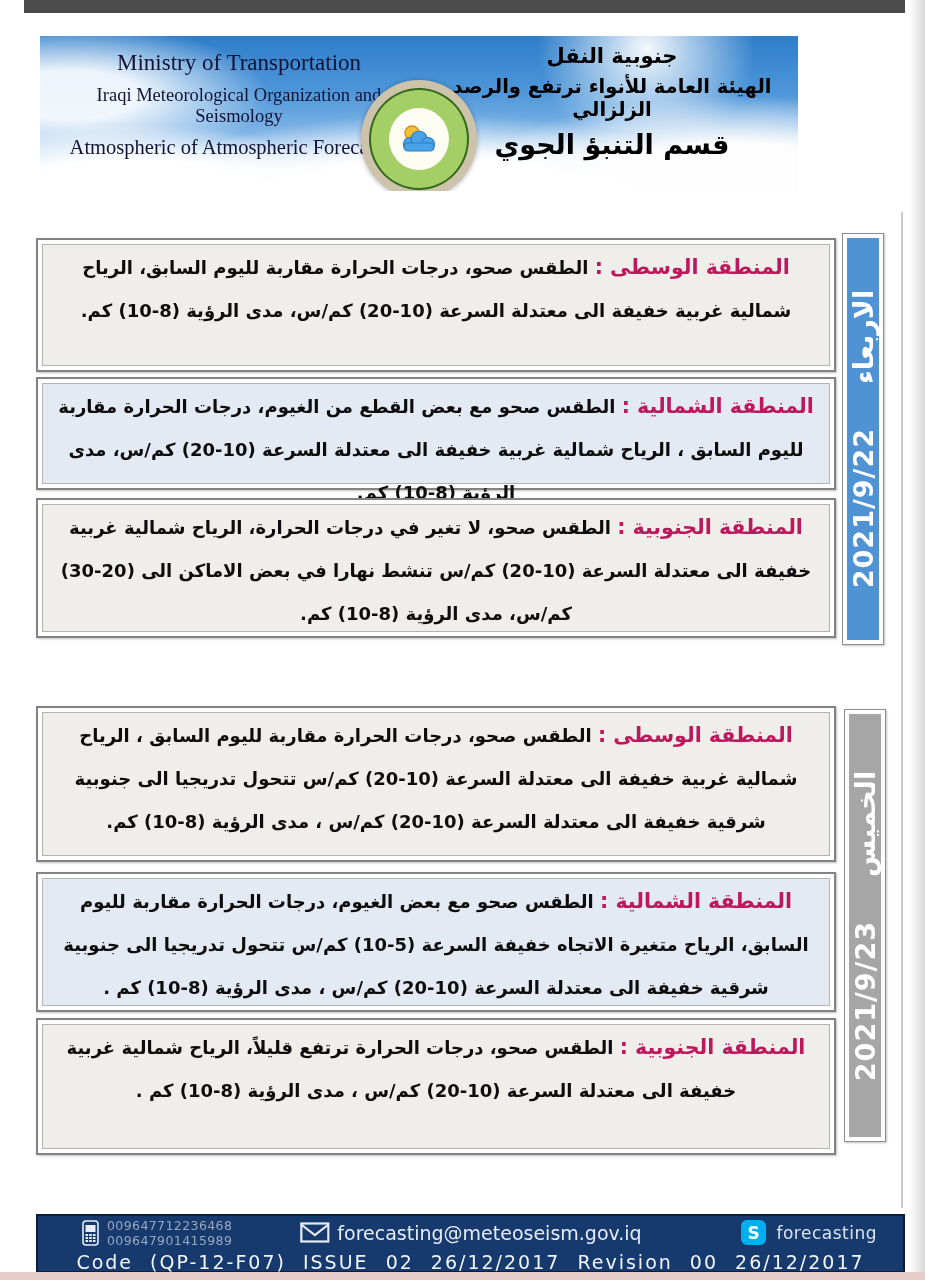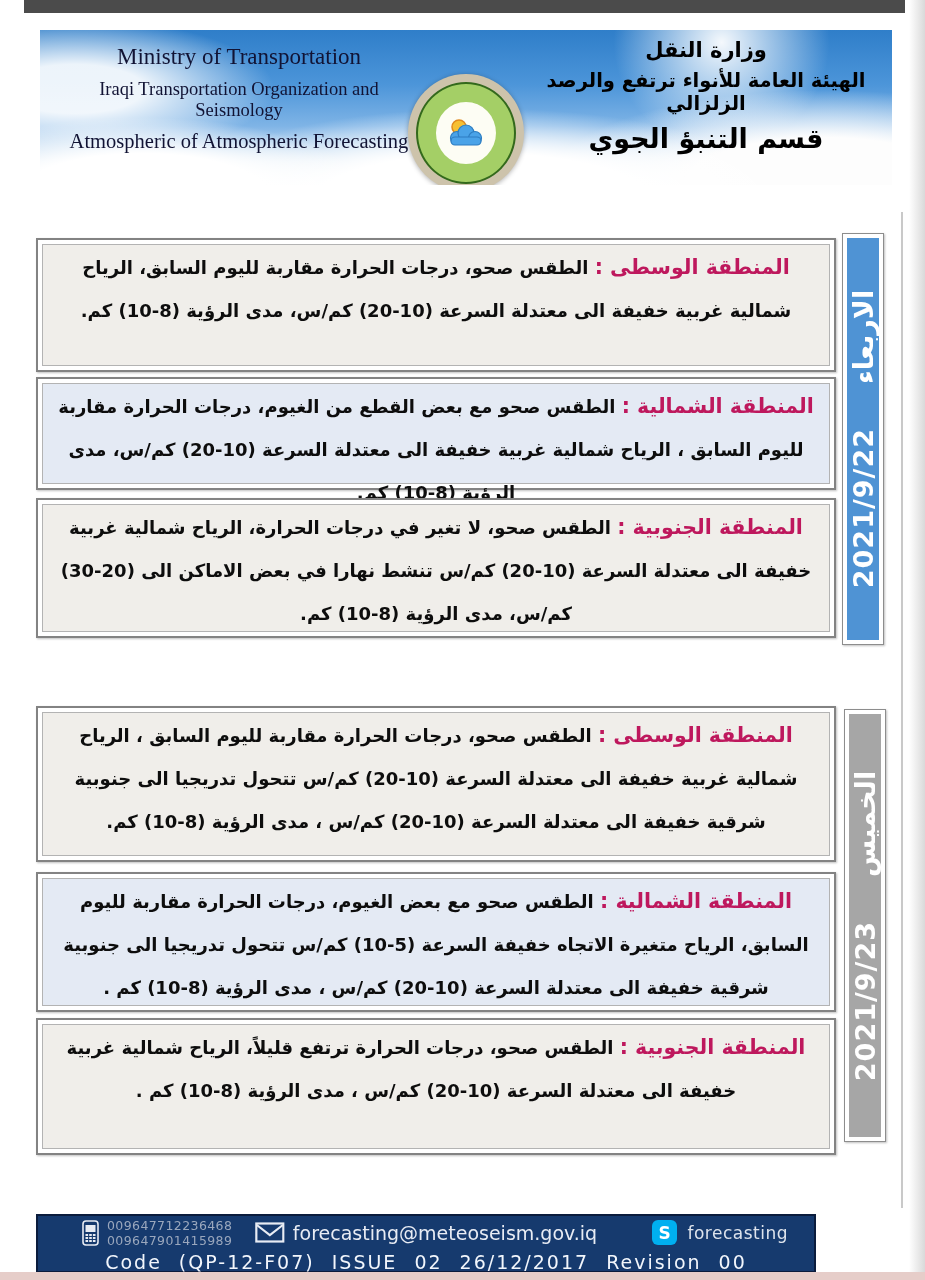--- a/index.html
+++ b/index.html
@@ -6,21 +6,21 @@
   body{font-family:"DejaVu Sans",sans-serif;background:#fff;}
   .page{position:relative;width:925px;height:1280px;background:#fff;overflow:hidden;}
 
   
   .top-strip{position:absolute;left:24px;right:20px;top:0;height:13px;background:#4b4b4b;}
   .edge-right{position:absolute;top:0;right:0;width:16px;height:100%;background:linear-gradient(90deg,#ffffff,#d9d9d9);}
   .edge-line{position:absolute;top:212px;left:901px;width:2px;height:996px;background:#c9c9c9;}
   .bottom-strip{position:absolute;left:0;right:0;bottom:0;height:8px;background:#e6cdc9;}
 
   
-  .header{position:absolute;left:40px;top:30px;width:852px;height:155px;overflow:hidden;
+  .header{position:absolute;left:40px;top:36px;width:758px;height:155px;overflow:hidden;
     background:
       radial-gradient(ellipse 230px 80px at 12% 108%, #ffffff 55%, rgba(255,255,255,0) 100%),
       radial-gradient(ellipse 320px 100px at 52% 115%, #ffffff 55%, rgba(255,255,255,0) 100%),
       radial-gradient(ellipse 280px 95px at 92% 100%, #fdfdfd 50%, rgba(255,255,255,0) 100%),
       radial-gradient(ellipse 200px 70px at 4% 38%, rgba(255,255,255,.9) 35%, rgba(255,255,255,0) 100%),
       radial-gradient(circle 150px at 80% 8%, rgba(255,255,255,.95), rgba(255,255,255,0) 72%),
       linear-gradient(180deg,#2f7ec9 0%,#4c95d9 35%,#7fb4e6 62%,#dceaf6 85%,#f6fafd 100%);
   }
   .hdr-en{position:absolute;left:14px;top:14px;width:370px;text-align:center;
     font-family:"Liberation Serif",serif;color:#111334;}
@@ -64,21 +64,21 @@
   .bar2{left:844px;top:709px;height:433px;}
   .day-fill{position:relative;width:100%;height:100%;}
   .bar1 .day-fill{background:#4f93d4;}
   .bar2 .day-fill{background:#a6a6a6;}
   .bar-text{position:absolute;top:50%;left:50%;transform:translate(-50%,-50%) rotate(-90deg);
     display:flex;direction:rtl;gap:44px;align-items:center;white-space:nowrap;
     color:#fff;font-weight:bold;font-size:27px;}
   .bar-date{direction:ltr;letter-spacing:1px;}
 
   
-  .footer{position:absolute;left:36px;top:1214px;width:780px;height:59px;background:#163a6e;
+  .footer{position:absolute;left:36px;top:1214px;width:869px;height:59px;background:#163a6e;
     border:2px solid #0b1c3c;box-sizing:border-box;}
   .f-row1{position:relative;height:33px;display:flex;align-items:center;}
   .f-phone{display:flex;align-items:center;gap:8px;margin-left:44px;}
   .f-nums{color:#9aa7bd;font-size:12.5px;line-height:1.2;letter-spacing:.4px;text-align:left;}
   .f-email{position:absolute;left:50%;transform:translateX(-50%);display:flex;align-items:center;
     gap:8px;color:#e8ecf4;font-size:19px;}
   .f-skype{position:absolute;right:26px;top:4px;display:flex;align-items:center;gap:10px;
     color:#dde3ec;font-size:17px;letter-spacing:.5px;}
   .s-badge{width:25px;height:25px;border-radius:6px;background:#00aff0;color:#fff;font-weight:bold;
     font-size:17px;display:flex;align-items:center;justify-content:center;}
@@ -87,25 +87,25 @@
 </style>
 </head>
 <body>
 
 <div class="page">
   <div class="top-strip"></div>
 
   <div class="header">
     <div class="hdr-en">
       <div class="l1">Ministry of Transportation</div>
-      <div class="l2">Iraqi Transportation Organization and Seismology</div>
+      <div class="l2">Iraqi Meteorological Organization and Seismology</div>
       <div class="l3">Atmospheric of Atmospheric Forecasting</div>
     </div>
     <div class="hdr-ar">
-      <div class="l1">وزارة النقل</div>
+      <div class="l1">جنوبية النقل</div>
       <div class="l2">الهيئة العامة للأنواء ترتفع والرصد الزلزالي</div>
       <div class="l3">قسم التنبؤ الجوي</div>
     </div>
     <div class="logo">
       <div class="logo-green">
         <div class="logo-core">
           <svg width="46" height="32" viewBox="0 0 46 32">
             <circle cx="16" cy="10" r="7" fill="#f6c033" stroke="#e08a1e" stroke-width="1.5"></circle>
             <g stroke="#2d7dc1" stroke-width="1.2" fill="#4aa3e8">
               <circle cx="14" cy="21" r="6.5"></circle>

